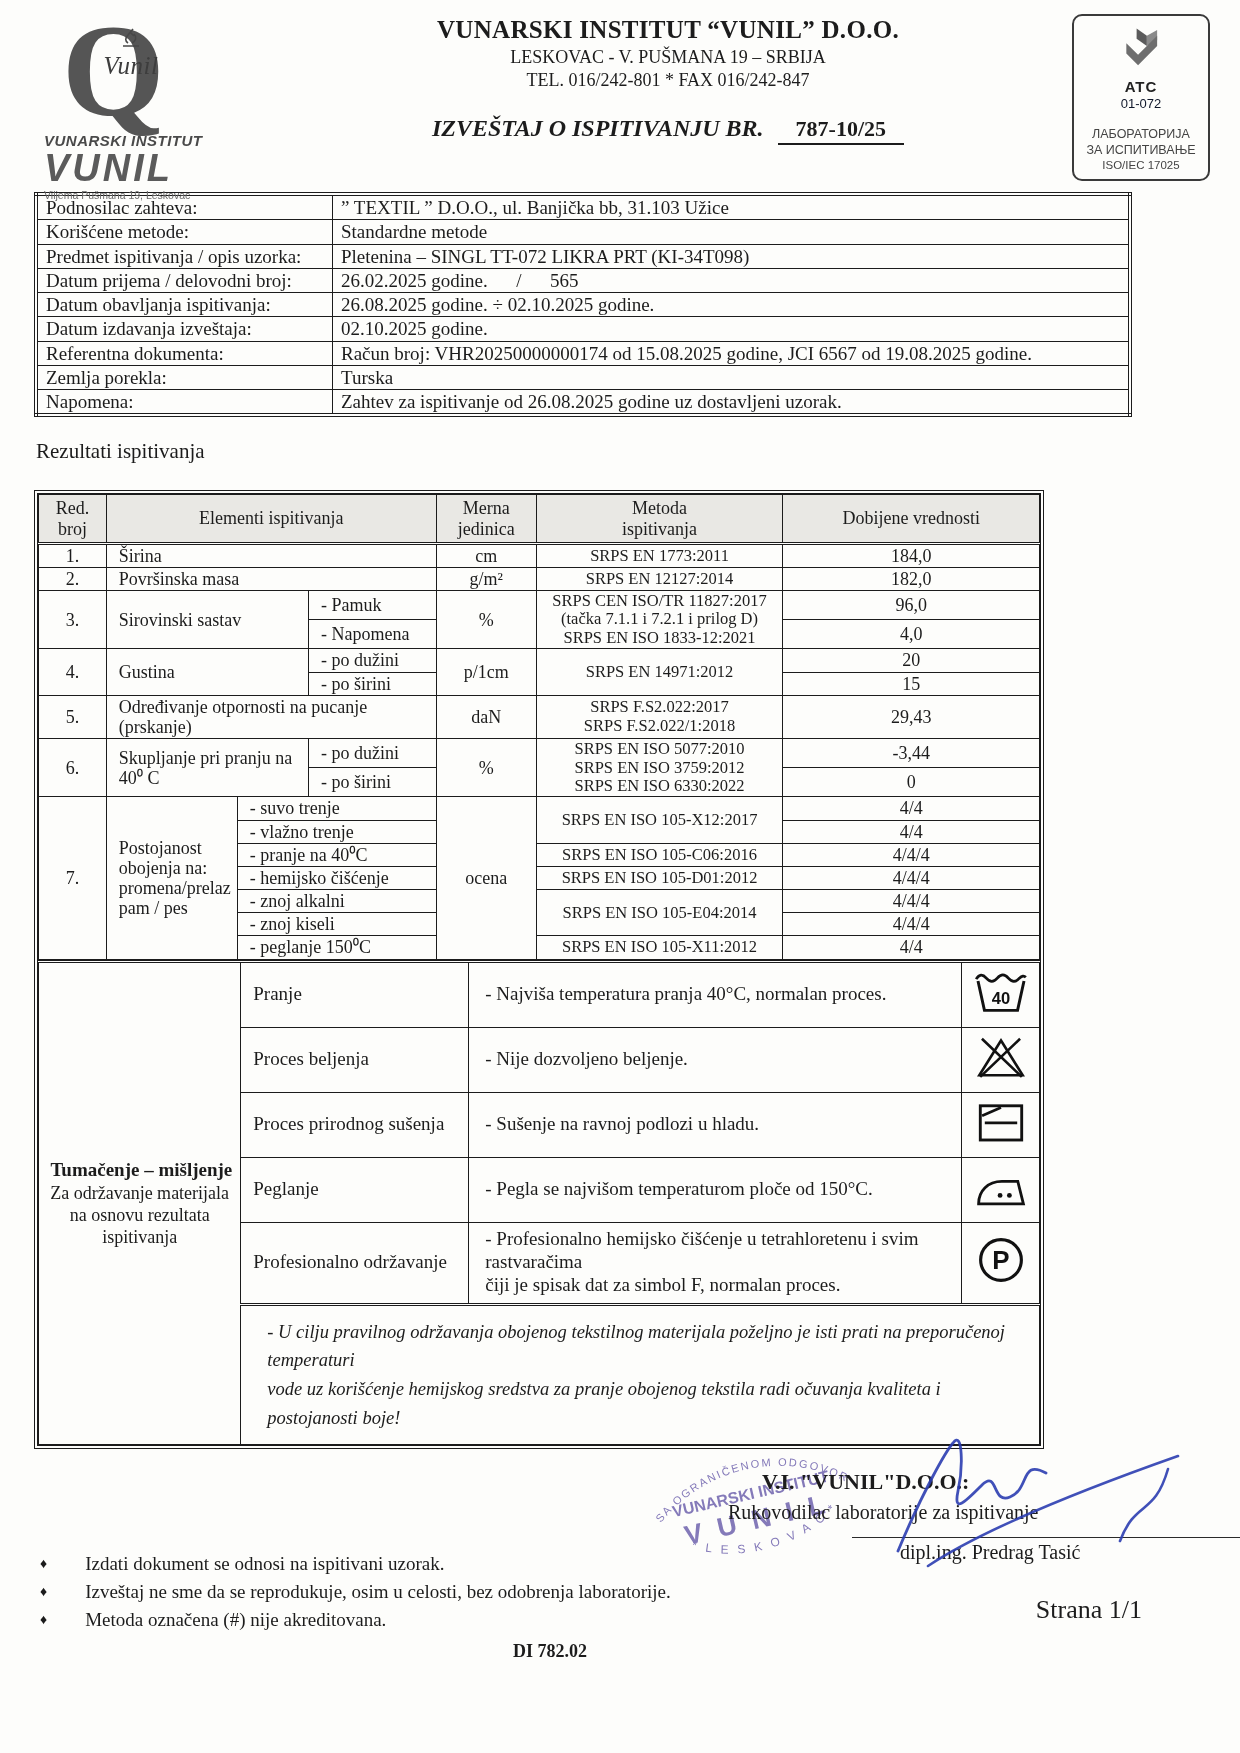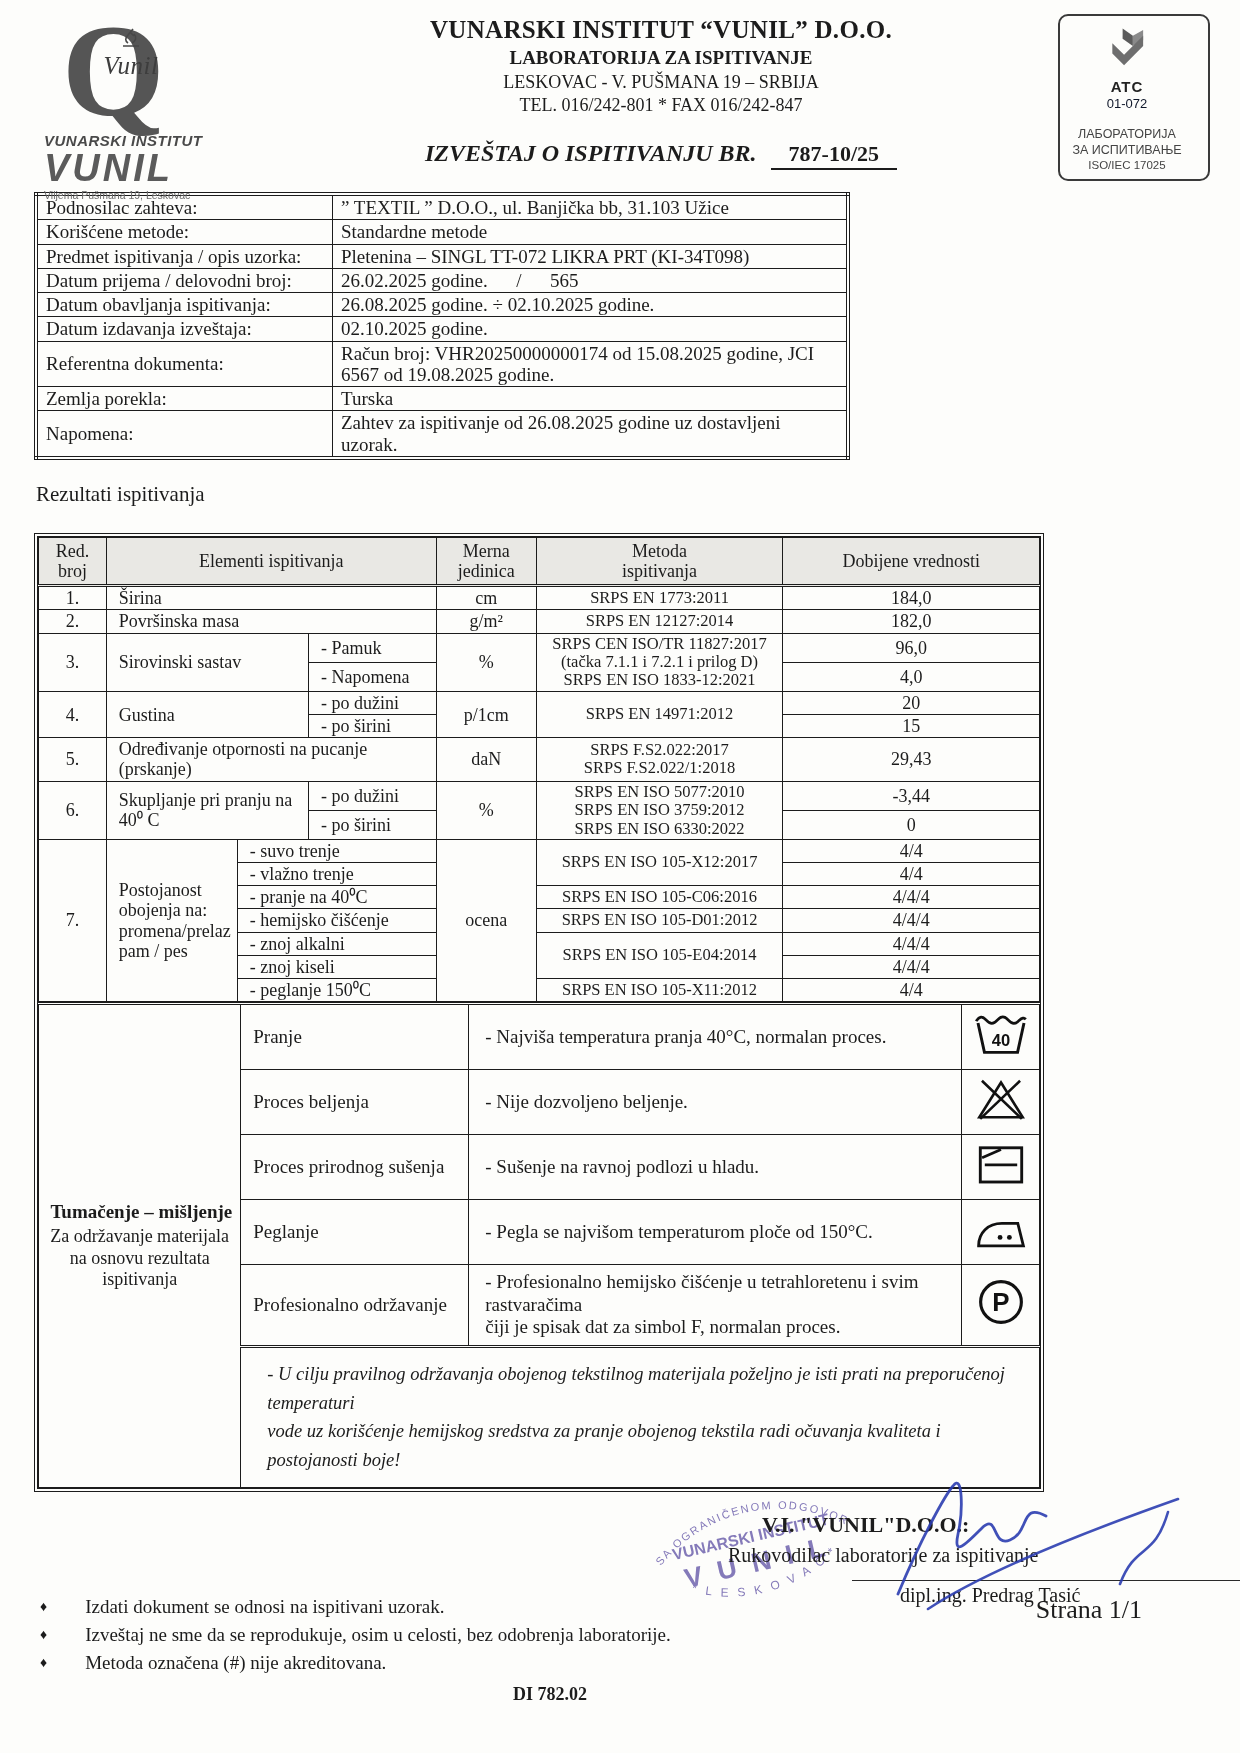--- a/index.html
+++ b/index.html
@@ -23,28 +23,28 @@
   .head-center{flex:1;text-align:center;padding-top:6px;}
   .inst-name{font-size:25px;font-weight:bold;letter-spacing:0.3px;}
   .inst-lab{font-size:19px;font-weight:bold;margin-top:3px;}
   .inst-addr{font-size:18px;margin-top:3px;}
   .inst-tel{font-size:18px;margin-top:2px;}
   .report-line{margin-top:24px;display:flex;justify-content:center;align-items:baseline;gap:14px;}
   .report-title{font-size:24px;font-weight:bold;font-style:italic;}
   .report-number{font-size:22px;font-weight:bold;border-bottom:2px solid #1c1c1c;padding:0 18px 1px 18px;}
 
   .atc-badge{flex:0 0 auto;width:126px;border:2px solid #3a3a3a;border-radius:10px;margin-top:4px;
-             padding:10px 18px 8px 4px;text-align:center;font-family:"Liberation Sans",sans-serif;color:#333;}
+             padding:10px 4px 8px 4px;text-align:center;font-family:"Liberation Sans",sans-serif;color:#333;}
   .atc-code{font-weight:bold;font-size:15px;letter-spacing:1px;margin-top:2px;color:#222;}
   .atc-num{font-size:13px;margin-top:1px;color:#0f172a;}
   .atc-lab{font-size:12.5px;line-height:1.25;margin-top:16px;color:#444;}
   .atc-iso{font-size:11.5px;margin-top:1px;color:#444;}
 
   
-  .info-wrap{margin:4px 0 0 34px;width:816px;}
+  .info-wrap{margin:4px 0 0 34px;width:1098px;}
   table{border-collapse:collapse;}
   .info-table{width:100%;border:4px double #1c1c1c;}
   .info-table td{border:1.6px solid #1c1c1c;font-size:19px;padding:1px 8px;line-height:1.12;}
   .info-table td.lbl{width:278px;}
 
   
   .res-heading{margin:22px 0 0 36px;font-size:21px;font-weight:normal;}
 
   
   .big-wrap{margin:26px 0 0 34px;width:1002px;border:4px double #1c1c1c;}
@@ -103,21 +103,20 @@
       </div>
       <div class="logo-lines">
         <div class="logo-inst">VUNARSKI INSTITUT</div>
         <div class="logo-word">VUNIL</div>
         <div class="logo-addr">Viljema Pušmana 19, Leskovac</div>
       </div>
     </div>
 
     <div class="head-center">
       <div class="inst-name">VUNARSKI INSTITUT “VUNIL” D.O.O.</div>
-      <div class="inst-lab">LABORATORIJA ZA ISPITIVANJE</div>
       <div class="inst-addr">LESKOVAC - V. PUŠMANA 19 – SRBIJA</div>
       <div class="inst-tel">TEL. 016/242-801 * FAX 016/242-847</div>
       <div class="report-line">
         <span class="report-title">IZVEŠTAJ O ISPITIVANJU BR.</span>
         <span class="report-number">787-10/25</span>
       </div>
     </div>
 
     <div class="atc-badge">
       <svg width="44" height="46" viewBox="0 0 60 60">

